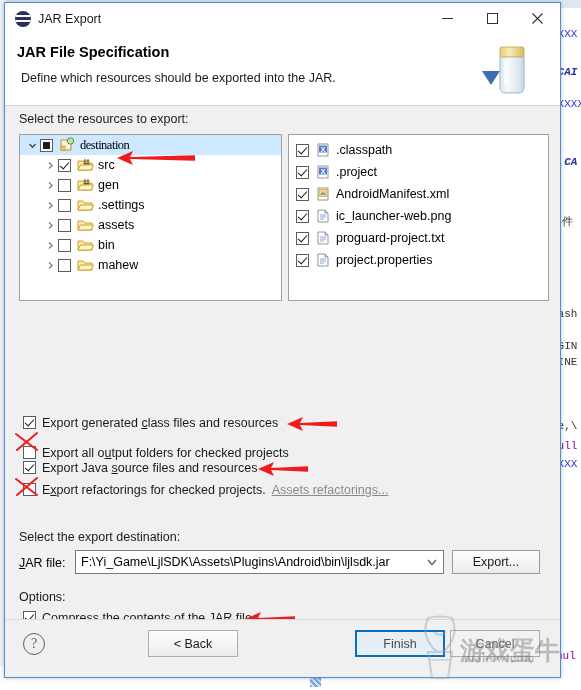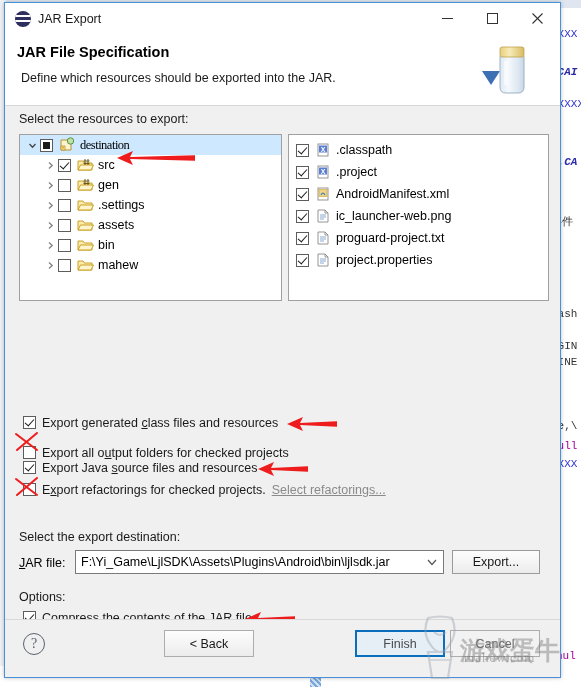--- a/index.html
+++ b/index.html
@@ -212,21 +212,21 @@
     display: flex; align-items: center; justify-content: center;
     font-size: 14px; color: #5a6270; font-family: "Liberation Serif", serif;
   }
   .fbtn {
     position: absolute; top: 10px; height: 27px; width: 90px;
     background: linear-gradient(#fdfdfd,#ececec);
     border: 1px solid #adadad;
     display: flex; align-items: center; justify-content: center;
     font-size: 12.5px; color: #1a1a1a;
   }
-  #btn-back { left: 159px; }
+  #btn-back { left: 143px; }
   #btn-next { left: 254px; }
   #btn-finish {
     left: 350px; border: 2px solid #0a6ebd; background: #e6eef6; color: #4a4a4a;
   }
   #btn-cancel { left: 445px; color: #6a6a6a; background: #f2f2f2; }
 
   
   .arrow { position: absolute; pointer-events: none; }
   .redx {
     position: absolute; pointer-events: none;
@@ -556,21 +556,21 @@
           <span class="cbx"></span>
           <span>Export all o<span class="u">u</span>tput folders for checked projects</span>
         </div>
         <div class="optrow" style="left: 18px; top: 355px;">
           <span class="cbx checked"></span>
           <span>Export Java <span class="u">s</span>ource files and resources</span>
         </div>
         <div class="optrow" style="left: 18px; top: 377px;">
           <span class="cbx"></span>
           <span>E<span class="u">x</span>port refactorings for checked projects.</span>
-          <span class="link-dis">Select refactorings...</span>
+          <span class="link-dis">Assets refactorings...</span>
         </div>
       </div>
 
     <div class="lbl" style="left:14px; top:424px;">Select the export destination:</div>
 
     <div id="jarfile-label">
       <span class="u">J</span><span>AR file:</span>
     </div>
 
     <div id="jar-combo">

